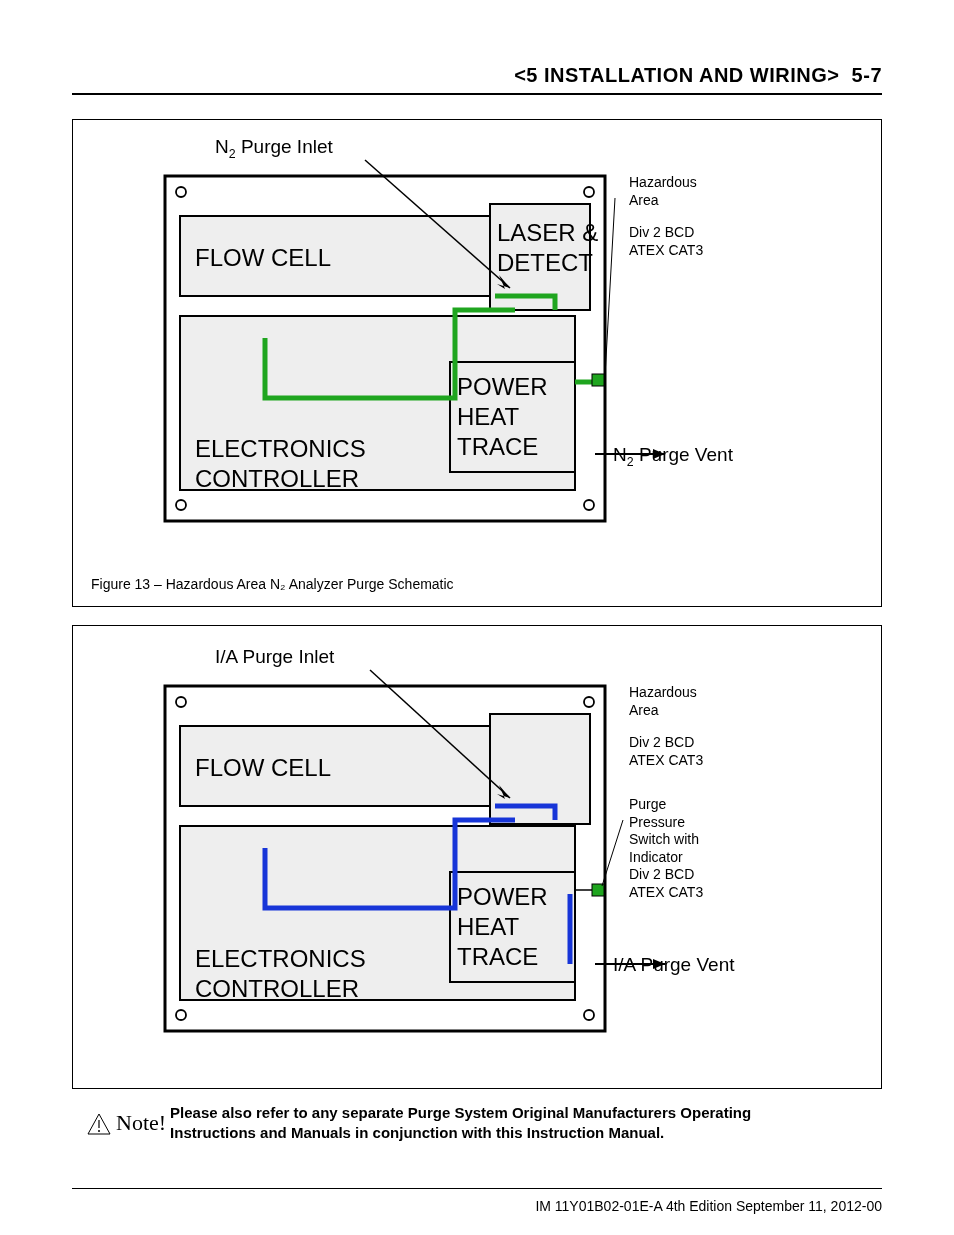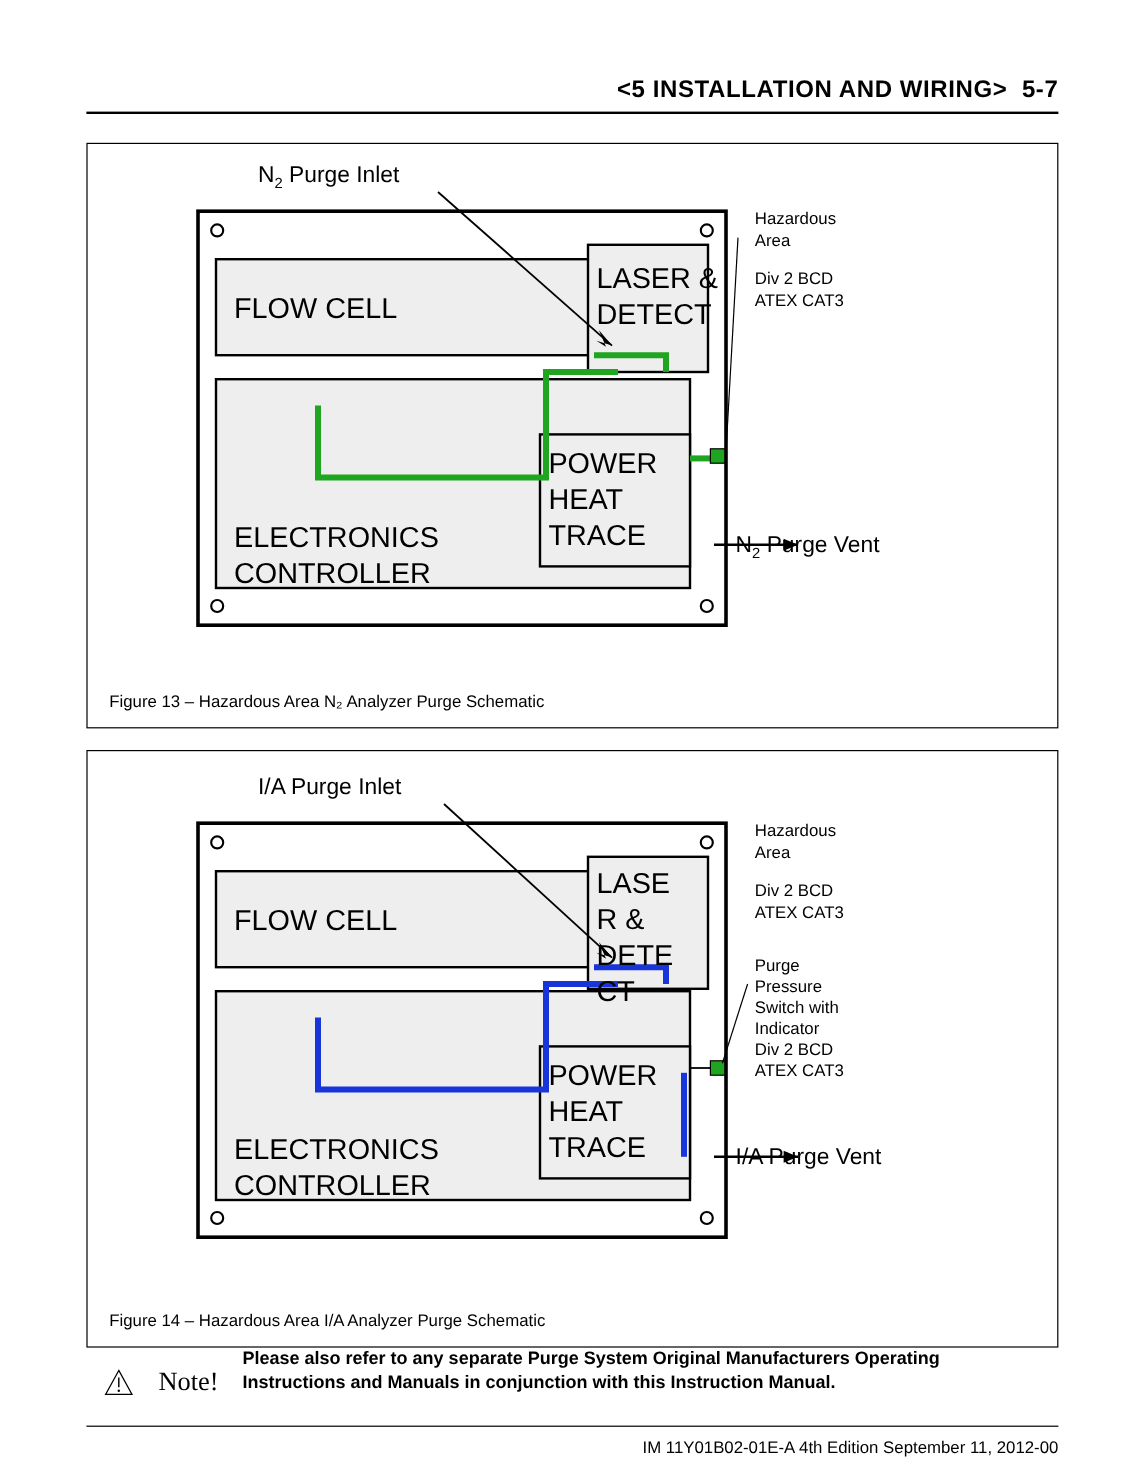--- a/index.html
+++ b/index.html
@@ -52,22 +52,23 @@
   .lbl { position: absolute; font-size: 19px; }
   .lbl .sub { font-size: .65em; vertical-align: sub; }
   .lbl.small { font-size: 14px; line-height: 1.25; }
 
   
   .boxlbl { position: absolute; font-size: 24px; line-height: 1.25; }
 
   
   .noterow {
     display: flex;
-    align-items: flex-end;
-    gap: 20px;
+    align-items: center;
+    gap: 4px;
+    margin-top: 14px;
     margin-left: 14px;
   }
   .noteword {
     font-family: "Times New Roman", Times, serif;
     font-size: 22px;
   }
   .notetext {
     font-size: 15px;
     font-weight: 700;
     line-height: 1.35;
@@ -204,34 +205,29 @@
       <span class="lbl small" style="left:534px; top:90px; white-space:pre;">Div 2 BCD
 ATEX CAT3</span>
       <span class="lbl small" style="left:534px; top:152px; white-space:pre;">Purge
 Pressure
 Switch with
 Indicator
 Div 2 BCD
 ATEX CAT3</span>
 
       <span class="boxlbl" style="left:100px; top:109px;">FLOW CELL</span>
-      <span class="boxlbl" style="left:402px; top:78px; white-space:pre;">LASE
-R &amp;
-DETE
-CT</span>
       <span class="boxlbl" style="left:362px; top:238px; white-space:pre;">POWER
 HEAT
 TRACE</span>
       <span class="boxlbl" style="left:100px; top:300px; white-space:pre;">ELECTRONICS
 CONTROLLER</span>
 
       <span class="lbl" style="left:518px; top:310px;">I/A Purge Vent</span>
     </div>
 
-    <div class="figcaption">Figure 14 – Hazardous Area I/A Analyzer Purge Schematic</div>
   </div>
 
   <div class="noterow">
     <svg class="tri" width="26" height="24">
       <polygon points="13,2 24,22 2,22" fill="none" stroke="#000" stroke-width="1"></polygon>
       <line x1="13" y1="8" x2="13" y2="16" stroke="#000" stroke-width="1.2"></line>
       <circle cx="13" cy="19" r="1" fill="#000"></circle>
     </svg>
     <span class="noteword">Note!</span>
     <span class="notetext">Please also refer to any separate Purge System Original Manufacturers Operating Instructions and Manuals in conjunction with this Instruction Manual.</span>

